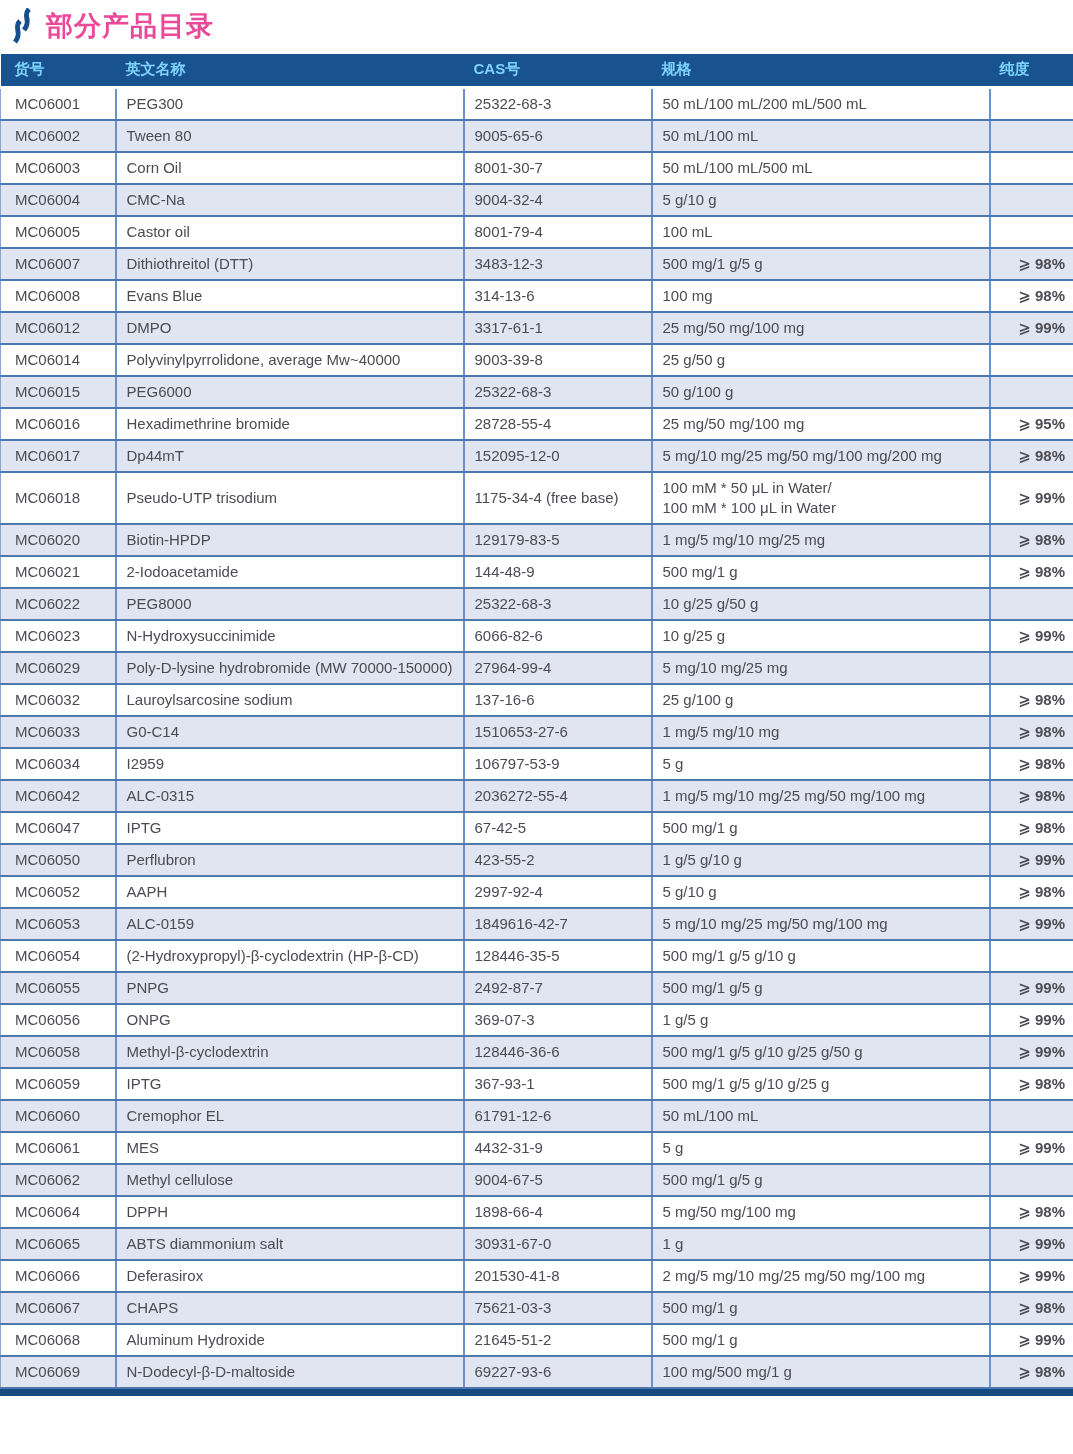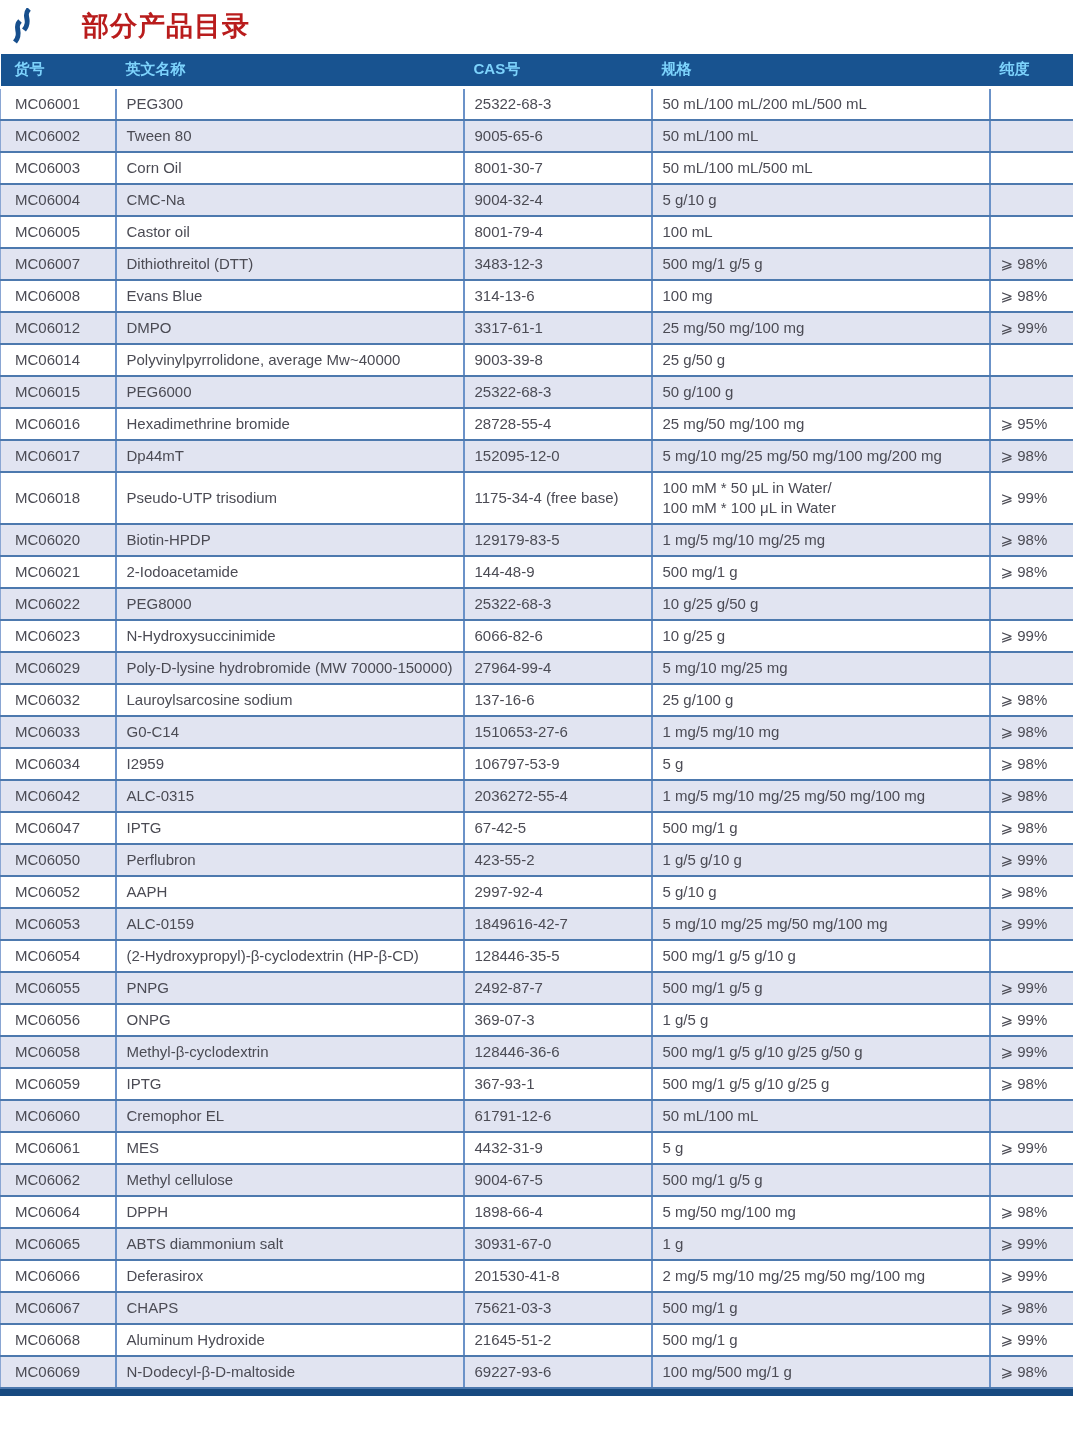--- a/index.html
+++ b/index.html
@@ -11,23 +11,22 @@
   }
   .page { width: 1073px; padding-top: 6px; }
 
   
   .title-row {
     display: flex; align-items: center; gap: 10px;
     padding: 2px 0 10px 8px;
   }
   .title-icon { flex: 0 0 auto; display: block; }
   .page-title {
-    font-size: 27px; font-weight: bold; color: #b91c1c;
+    font-size: 27px; font-weight: bold; color: #ec4899;
     letter-spacing: 1px;
-    margin-left: 36px;
   }
 
   
   table {
     width: 1073px;
     border-collapse: collapse;
     table-layout: fixed;
   }
   col.c1 { width: 115px; }
   col.c2 { width: 348px; }
@@ -51,21 +50,21 @@
   tbody td {
     font-size: 15px;
     line-height: 20px;
     padding: 5px 8px 5px 10px;
     border-bottom: 2px solid #4d79ae;
     vertical-align: middle;
     white-space: pre-line;
     overflow: hidden;
   }
   tbody td:first-child { padding-left: 14px; border-left: 1px solid #8aa6d3; }
-  tbody td:last-child  { border-right: 1px solid #8aa6d3; }
+  tbody td:last-child  { text-align: right; border-right: 1px solid #8aa6d3; font-weight: bold; }
   tbody td + td { border-left: 2px solid #6b92c8; }
   tbody tr:nth-child(even) { background: #e1e4f1; }
   tbody tr:nth-child(odd)  { background: #ffffff; }
 
   .bottom-bar { width: 1073px; height: 7px; background: #174a80; }
 </style>
 </head>
 <body>
 
 <div class="page">

